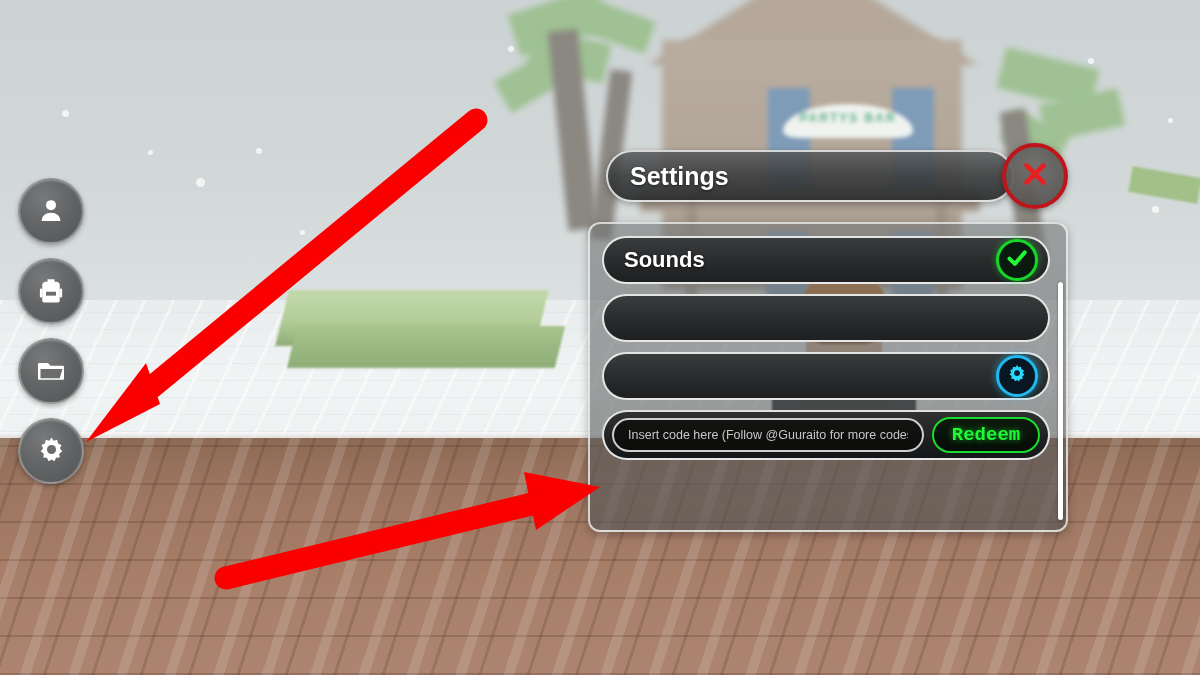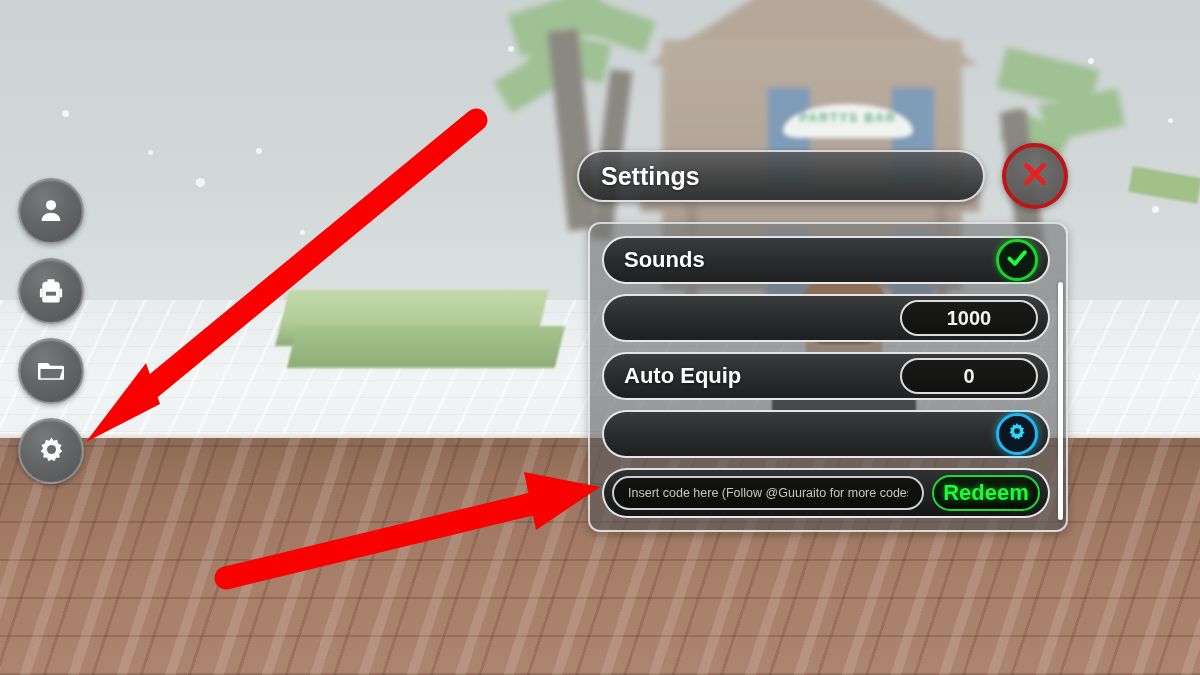--- a/index.html
+++ b/index.html
@@ -165,21 +165,21 @@
     background: radial-gradient(circle at 38% 30%, #77797a 0%, #636566 45%, #515354 100%);
     border: 2px solid rgba(255,255,255,.30);
     box-shadow: 0 2px 5px rgba(0,0,0,.30), inset 0 1px 2px rgba(255,255,255,.22);
     display: flex; align-items: center; justify-content: center;
     margin-bottom: 14px; cursor: pointer;
   }
   .side-btn svg { display: block; }
 
   
   #settings-title-bar {
-    position: absolute; left: 577px; top: 150px; width: 408px; height: 52px;
+    position: absolute; left: 606px; top: 150px; width: 408px; height: 52px;
     background: linear-gradient(180deg, rgba(86,88,89,.88) 0%, rgba(58,60,61,.90) 50%, rgba(40,42,43,.92) 100%);
     border: 2px solid rgba(255,255,255,.80);
     border-radius: 26px;
     display: flex; align-items: center;
     box-shadow: 0 2px 6px rgba(0,0,0,.30);
   }
   #settings-title-bar .title {
     color: #fff; font-size: 25px; font-weight: bold; padding-left: 22px;
     text-shadow: 0 1px 3px rgba(0,0,0,.55);
   }
@@ -257,24 +257,25 @@
     font-family: "Liberation Sans", sans-serif;
     padding: 0 14px;
     outline: none;
   }
   #code-input::placeholder { color: #c6c6c6; }
   #redeem-button {
     width: 108px; height: 36px;
     background: linear-gradient(180deg, #0d1a0d, #060c06);
     border: 2px solid #18dd2c;
     border-radius: 18px;
-    color: #1dfa36; font-size: 22px; font-weight: bold;
+    color: #1dfa36; font-size: 19px; font-weight: bold;
     display: flex; align-items: center; justify-content: center;
     text-shadow: 0 0 6px rgba(29,250,54,.65);
     cursor: pointer;
+    font-family: Liberation Mono, monospace;
   }
   #panel-scrollbar {
     position: absolute; left: 1058px; top: 282px;
     width: 5px; height: 238px;
     background: #ffffff; border-radius: 3px;
     box-shadow: 0 0 3px rgba(0,0,0,.35);
     cursor: pointer;
   }
 
   
@@ -408,31 +409,22 @@
         <span>
           <svg width="26" height="26" viewBox="0 0 24 24" stroke="#1dfa36" stroke-width="3.6" fill="none" stroke-linecap="round" stroke-linejoin="round">
             <path d="M5 12.6 L10 17.4 L19.2 6.8"></path>
           </svg>
         </span>
       </span>
     </span>
   </div>
 
   <div class="row">
-    <span class="right">
-      <span class="value-pill">1000</span>
-    </span>
-  </div>
-
-  <div class="row">
-    <span class="label">Auto Equip</span>
-    <span class="right">
-      <span class="value-pill">0</span>
-    </span>
-  </div>
+  </div>
+
 
   <div class="row">
     <span class="right">
       <span class="gear-badge">
         <span>
           <svg width="22" height="22" viewBox="0 0 24 24" fill="#29d7ff">
             <path d="M12 2.2l1.6 2.4 2.8-.6.5 2.8 2.7 1.1-1.3 2.6 1.8 2.3-2.3 1.8.4 2.8-2.8.3-1.3 2.6L12 18.6l-2.1 1.4-1.3-2.6-2.8-.3.4-2.8-2.3-1.8 1.8-2.3L4.4 7.9l2.7-1.1.5-2.8 2.8.6z"></path>
             <circle cx="12" cy="11" r="3.2" fill="#0b2330"></circle>
           </svg>
         </span>

